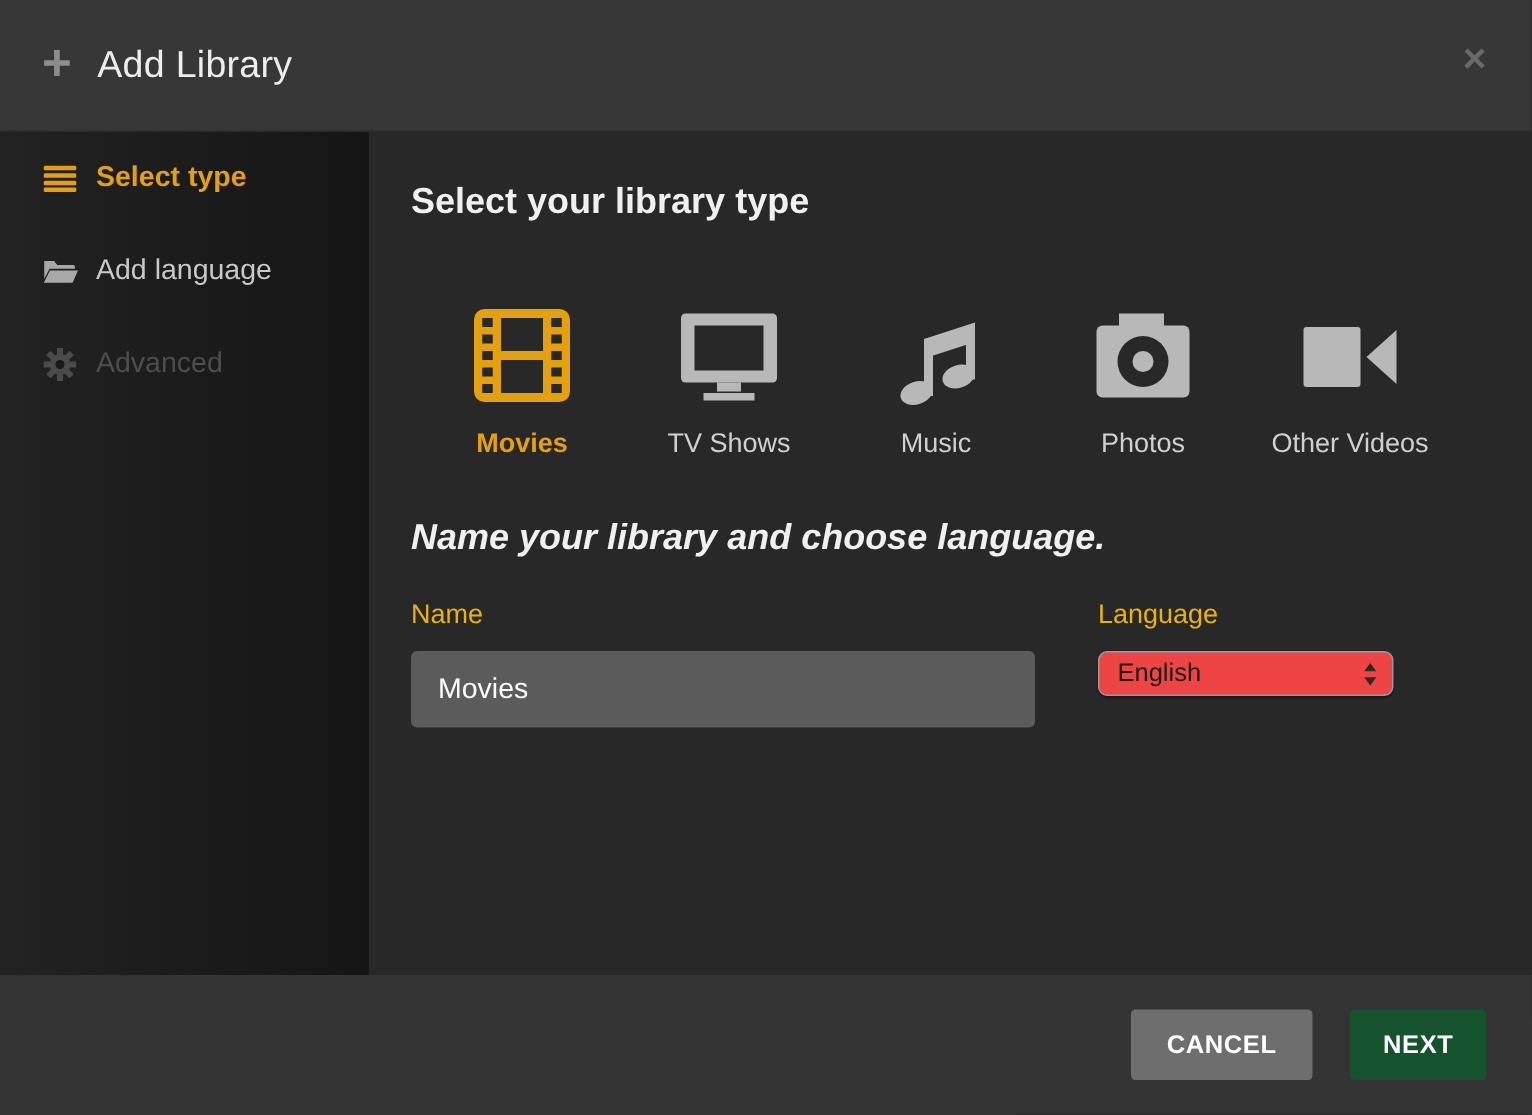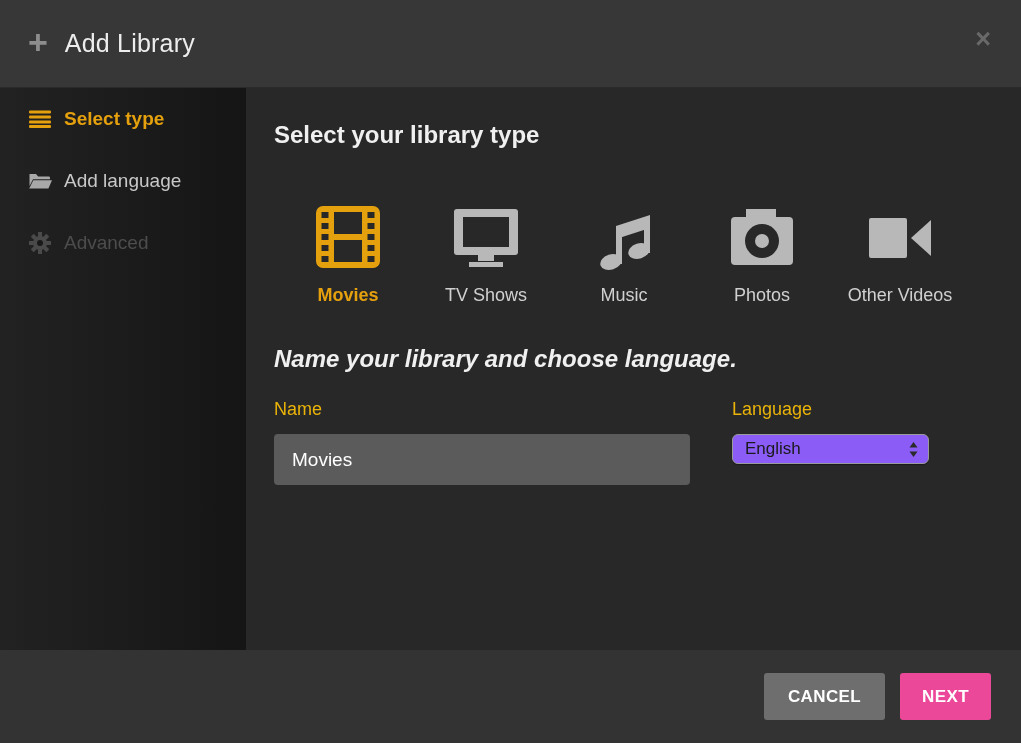--- a/index.html
+++ b/index.html
@@ -79,43 +79,43 @@
   .name-input {
     margin-top: 13px; width: 416px; height: 51px;
     background: #5b5b5b; border: none; border-radius: 4px;
     color: #ffffff; font-size: 19px; padding: 0 18px;
     font-family: "Liberation Sans", sans-serif;
     outline: none;
   }
   .lang-col { margin-left: 42px; }
   .lang-select {
     margin-top: 13px; width: 197px; height: 30px;
-    background: #8b5cf6; border: 1px solid #9a9a9a; border-radius: 6px;
+    background: #ef4444; border: 1px solid #9a9a9a; border-radius: 6px;
     display: flex; align-items: center;
     padding: 0 9px 0 12px; cursor: pointer;
     box-shadow: 0 1px 1px rgba(0,0,0,0.35);
   }
   .lang-value { color: #1a1a1a; font-size: 17px; flex: 1; }
 
   
   .footer {
     height: 93px; flex: 0 0 auto;
     background: #333333;
     display: flex; align-items: center; justify-content: flex-end;
-    padding-right: 30px; gap: 15px;
+    padding-right: 30px; gap: 25px;
   }
   .btn {
     height: 47px; border: none; border-radius: 3px;
     color: #ffffff; font-size: 17px; font-weight: 700;
     letter-spacing: 0.4px; cursor: pointer;
     font-family: "Liberation Sans", sans-serif;
     display: flex; align-items: center; justify-content: center;
   }
   .btn-cancel { width: 121px; background: #6e6e6e; }
-  .btn-next  { width: 91px;  background: #ec4899; }
+  .btn-next  { width: 91px;  background: #14532d; }
 </style>
 </head>
 <body>
 
 <div class="dialog">
 
   <div class="header">
     <span class="plus-icon">+</span>
     <span class="header-title">Add Library</span>
     <span class="close-icon">×</span>

